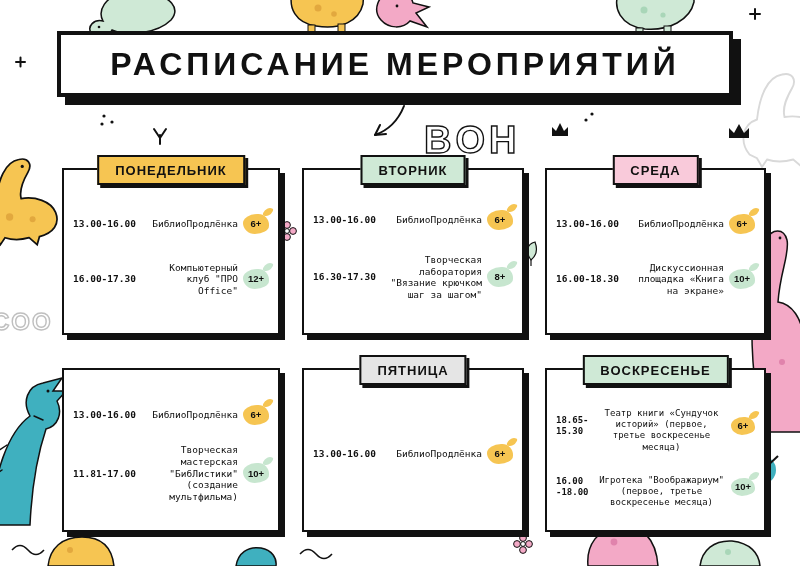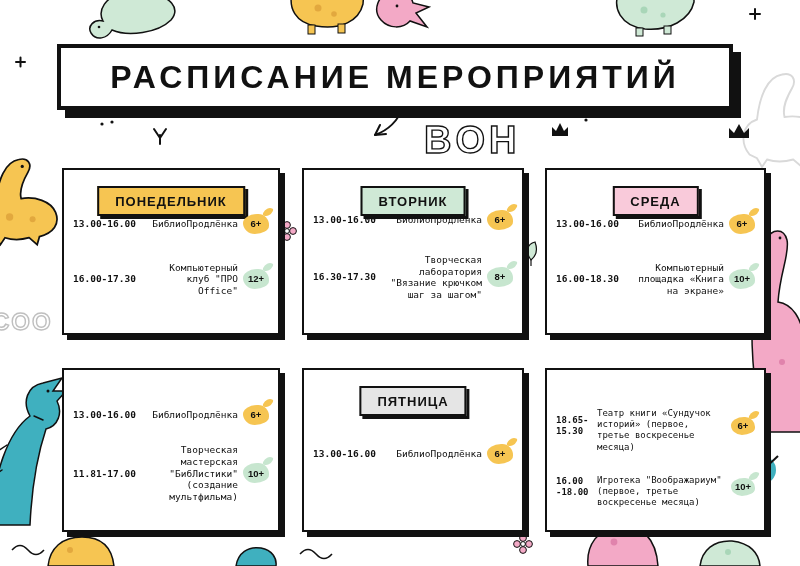--- a/index.html
+++ b/index.html
@@ -6,42 +6,42 @@
   * { margin:0; padding:0; box-sizing:border-box; }
   html,body { width:800px; height:566px; }
   body {
     position:relative; overflow:hidden; background:#ffffff;
     font-family:"Liberation Sans", sans-serif; color:#111;
   }
   .decor { position:absolute; left:0; top:0; width:800px; height:566px; z-index:1; pointer-events:none; }
 
   
   .title-box {
-    position:absolute; left:57px; top:44px; width:676px; height:66px;
+    position:absolute; left:57px; top:31px; width:676px; height:66px;
     background:#fff; border:4px solid #111; box-shadow:8px 8px 0 #111;
     display:flex; align-items:center; justify-content:center; z-index:3;
   }
   .title-box h1 { font-size:32px; font-weight:700; letter-spacing:4px; white-space:nowrap; }
 
   
   .card {
     position:absolute; background:#fff; border:2px solid #111;
     box-shadow:5px 5px 0 #111; z-index:2;
   }
   .pos0 { left:62px;  top:168px; width:218px; height:167px; }
   .pos1 { left:302px; top:168px; width:222px; height:167px; }
   .pos2 { left:545px; top:168px; width:221px; height:167px; }
   .pos3 { left:62px;  top:368px; width:218px; height:164px; }
   .pos4 { left:302px; top:368px; width:222px; height:164px; }
   .pos5 { left:545px; top:368px; width:221px; height:164px; }
 
   .tab {
     position:absolute; top:-15px; left:50%; transform:translateX(-50%);
     border:2px solid #111; box-shadow:3px 3px 0 #111;
-    padding:4px 16px; white-space:nowrap; background:#eee;margin-top:31px;
+    padding:4px 16px; white-space:nowrap; background:#eee;
   }
   .tab-label { font-size:13px; font-weight:700; letter-spacing:1px; }
 
   .events {
     height:100%; display:flex; flex-direction:column; justify-content:space-evenly;
     padding:16px 9px 8px 9px;
   }
   .event {
     display:flex; align-items:center; gap:5px;
     font-family:"DejaVu Sans Mono", monospace; font-size:9.5px; line-height:1.25;
@@ -56,21 +56,21 @@
   }
   .badge::before {
     content:""; position:absolute; top:-7px; right:-3px; width:8px; height:10px;
     background:inherit; border-radius:80% 20% 80% 20%; transform:rotate(25deg);
   }
   .age { font-family:"Liberation Sans", sans-serif; font-size:9.5px; font-weight:700; position:relative; }
 
   
   .compact .event { font-size:9px; }
   .compact .time { width:36px; }
-  .compact .desc { text-align:left;margin-top:8px; }
+  .compact .desc { text-align:center;margin-top:8px; }
   .compact .badge { width:24px; height:18px; }
 </style>
 </head>
 <body>
 
 <svg class="decor" viewBox="0 0 800 566" aria-hidden="true">
 
   <g>
     <path d="M150,-6 C170,-4 181,8 171,20 C158,33 128,37 112,30 C107,39 96,41 91,33 C87,26 94,19 103,21 C97,10 106,-3 122,-7 Z" fill="#CFE9D6" stroke="#111" stroke-width="1.5"></path>
     <circle cx="99" cy="27" r="1.3" fill="#111"></circle>
@@ -249,21 +249,21 @@
   <div class="events">
     <div class="event">
       <span class="time">13.00-16.00</span>
       <span class="desc">БиблиоПродлёнка</span>
       <span class="badge" style="background-color: rgb(246, 197, 82);">
           <span class="age">6+</span>
         </span>
     </div>
     <div class="event">
       <span class="time">16.00-18.30</span>
-      <span class="desc">Компьютерный площадка «Книга на экране»</span>
+      <span class="desc">Дискуссионная площадка «Книга на экране»</span>
       <span class="badge" style="background-color: rgb(199, 230, 207);">
           <span class="age">10+</span>
         </span>
     </div>
   </div>
 </section>
 
 <section class="card pos3">
   <div class="events">
     <div class="event">
@@ -292,20 +292,23 @@
       <span class="time">13.00-16.00</span>
       <span class="desc">БиблиоПродлёнка</span>
       <span class="badge" style="background-color: rgb(246, 197, 82);">
           <span class="age">6+</span>
         </span>
     </div>
   </div>
 </section>
 
 <section class="card pos5 compact">
+  <div class="tab" style="background-color: rgb(207, 233, 214);">
+    <span class="tab-label">ВОСКРЕСЕНЬЕ</span>
+  </div>
   <div class="events">
     <div class="event">
       <span class="time">18.65-15.30</span>
       <span class="desc">Театр книги «Сундучок историй» (первое, третье воскресенье месяца)</span>
       <span class="badge" style="background-color: rgb(246, 197, 82);">
           <span class="age">6+</span>
         </span>
     </div>
     <div class="event">
       <span class="time">16.00 -18.00</span>

